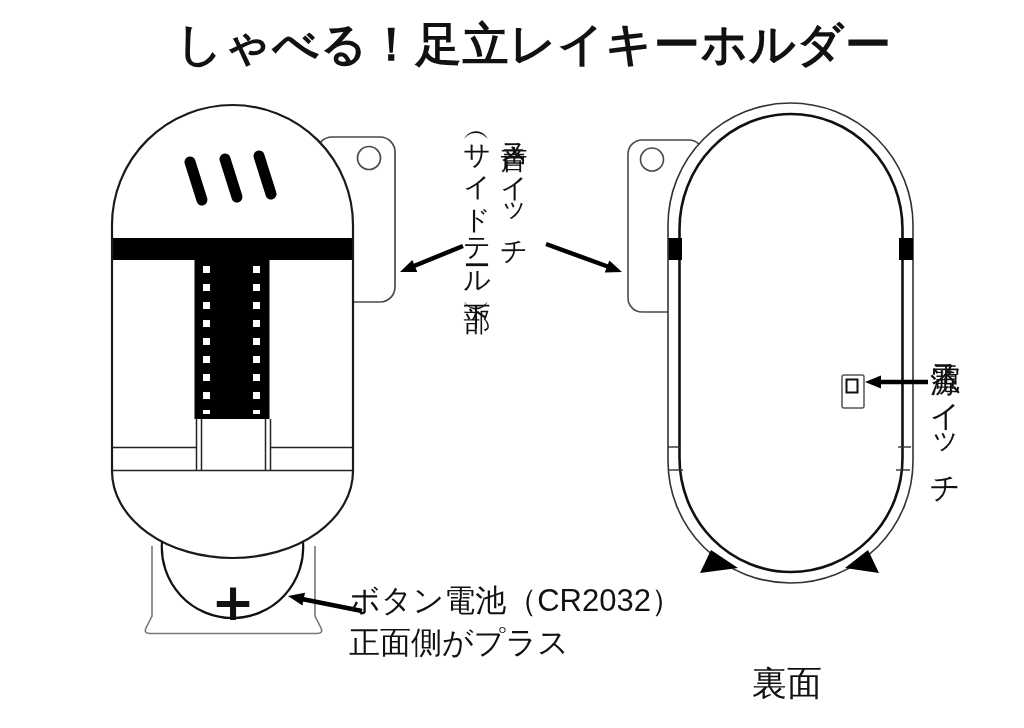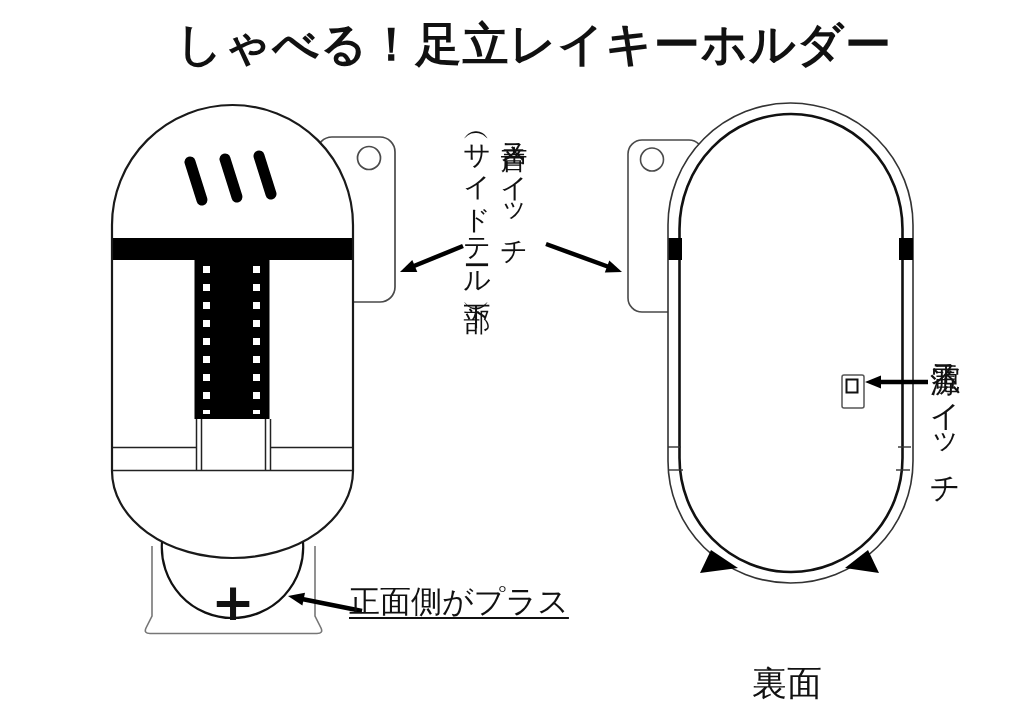--- a/index.html
+++ b/index.html
@@ -10,21 +10,21 @@
   #art{position:absolute;left:0;top:0;}
   .txt{position:absolute;white-space:nowrap;color:#111;}
   .title{
     left:0;right:0;top:14px;text-align:center;
     font-size:46px;font-weight:700;letter-spacing:1px;padding-left:44px;
   }
   .vtext{writing-mode:vertical-rl;text-orientation:mixed;}
   .voice-label{left:458px;top:123px;font-size:27px;line-height:37px;letter-spacing:1px;}
   .power-label{left:929px;top:341px;font-size:30px;line-height:33px;letter-spacing:2px;}
   .battery-label{left:349px;top:585px;font-size:31px;line-height:1.0;}
-  .battery-label .l2{margin-top:1px;text-decoration:underline;text-decoration-thickness:2px;text-underline-offset:5px;}
+  .battery-label .l2{margin-top:11px;text-decoration-thickness:2px;text-underline-offset:5px;}
   .front-caption{left:198px;top:659px;font-size:37px;}
   .back-caption{left:752px;top:660px;font-size:35px;}
 </style>
 </head>
 <body>
 
 <div id="stage">
 
   <svg id="art" width="1024" height="728" viewBox="0 0 1024 728">
     <defs>
@@ -120,18 +120,19 @@
   <div class="txt title">しゃべる！足立レイキーホルダー</div>
 
   <div class="txt vtext voice-label">
     <div>音声スイッチ</div>
     <div>（サイドテール下部）</div>
   </div>
 
   <div class="txt vtext power-label">電源スイッチ</div>
 
   <div class="txt battery-label">
+    <div class="l1">ボタン電池（CR2032）</div>
     <div class="l2">正面側がプラス</div>
   </div>
 
 
   <div class="txt back-caption">裏面</div>
 </div>
 
 </body></html>

